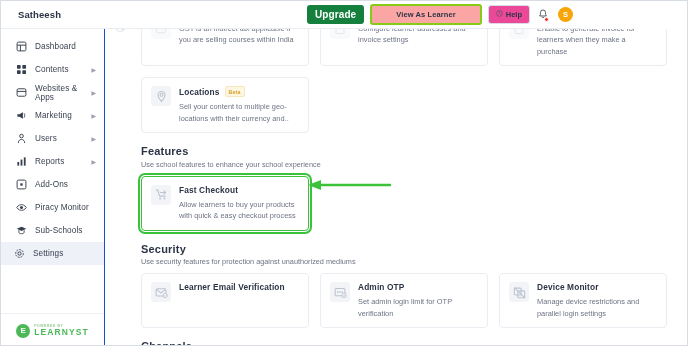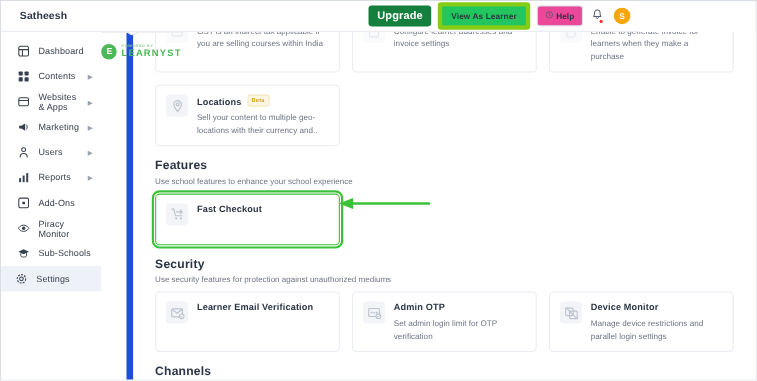--- a/index.html
+++ b/index.html
@@ -34,24 +34,24 @@
   .header-right {
     margin-left: auto; display: flex; align-items: center; gap: 6px;
   }
   .btn-upgrade {
     background: #15803d; color: #fff;
     font-size: 10px; font-weight: bold;
     padding: 4px 8px; border-radius: 3px;
     border: none; letter-spacing: .1px;
   }
   .btn-view-learner {
-    background: #22c55e; color: #2b3445;
+    background: #fca5a5; color: #2b3445;
     font-size: 7.5px; font-weight: bold;
-    padding: 4px 8px; border-radius: 3px;
-    border: 4px solid #84cc16; letter-spacing: .1px;
+    padding: 4px 24px; border-radius: 3px;
+    border: 2px solid #84cc16; letter-spacing: .1px;
   }
   .btn-help {
     background: #ec4899; color: #2b3445;
     font-size: 7.5px; font-weight: bold;
     padding: 4px 7px; border-radius: 3px;
     border: 1px solid #d8dce3;
     display: flex; align-items: center; gap: 3px;
   }
   .bell-wrap { position: relative; width: 14px; height: 16px;
     display: flex; align-items: center; justify-content: center; }
@@ -64,25 +64,25 @@
     width: 15px; height: 15px; border-radius: 50%;
     background: #f6a609; color: #fff;
     font-size: 7.5px; font-weight: bold;
     display: flex; align-items: center; justify-content: center;
     margin-left: 2px;
   }
 
   
   .sidebar {
     position: absolute; left: 0; top: 28px;
-    width: 120px; height: 318px;
+    width: 104px; height: 318px;
     background: #fff;
-    border-right: 6px solid #1d4ed8;
+    border-right: 1px solid #1d4ed8;
     z-index: 30;
-    display: flex; flex-direction: row;
+    display: flex; flex-direction: column;
   }
   .nav { padding-top: 6px; flex: 1; }
   .nav-item {
     display: flex; align-items: center;
     height: 23px; padding: 0 8px 0 14px;
     gap: 8px; color: #4a5365;
   }
   .nav-item.active { background: #eef1f8; padding-left: 12px; }
   .nav-item .ico {
     width: 12px; height: 12px; flex: 0 0 12px;
@@ -412,20 +412,21 @@
               <path d="M1.6 2.6h2l2 7.4h7" fill="none" stroke="#bcc3cf" stroke-width="1.3" stroke-linecap="round"></path>
               <circle cx="6.4" cy="13" r="1.2" fill="#bcc3cf"></circle>
               <circle cx="11.6" cy="13" r="1.2" fill="#bcc3cf"></circle>
               <path d="M6.8 5.6h6M11 3.6l2 2-2 2" fill="none" stroke="#bcc3cf" stroke-width="1.3" stroke-linecap="round" stroke-linejoin="round"></path>
             </svg>
         </div>
         <div class="card-body">
           <div class="card-title">
             <span>Fast Checkout</span>
           </div>
+          <div class="card-desc">Allow learners to buy your products with quick &amp; easy checkout process</div>
         </div>
       </div>
       <div></div>
         <div></div>
     </div>
 
     <div class="section-head">
       <div class="section-title">Security</div>
       <div class="section-sub">Use security features for protection against unauthorized mediums</div>
     </div>

